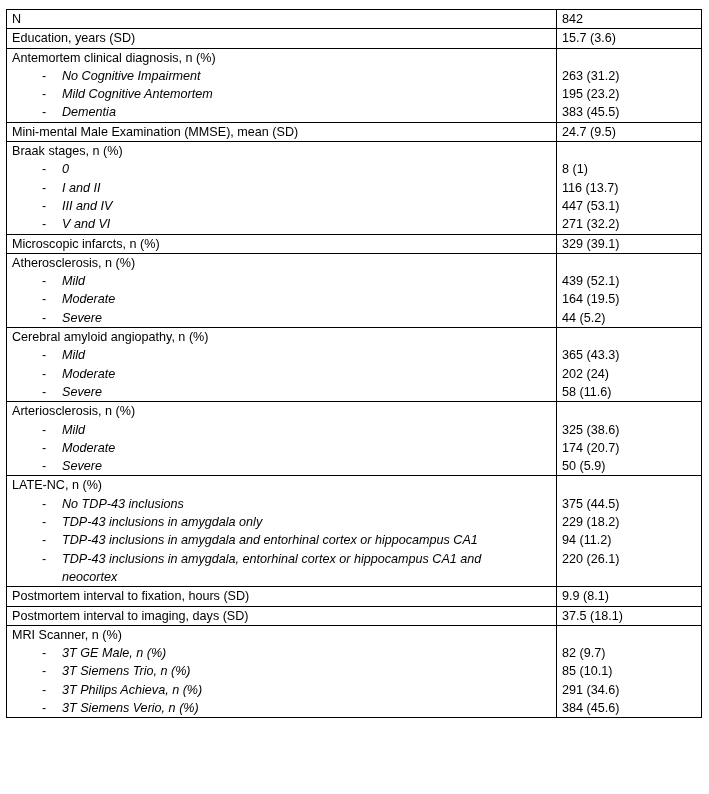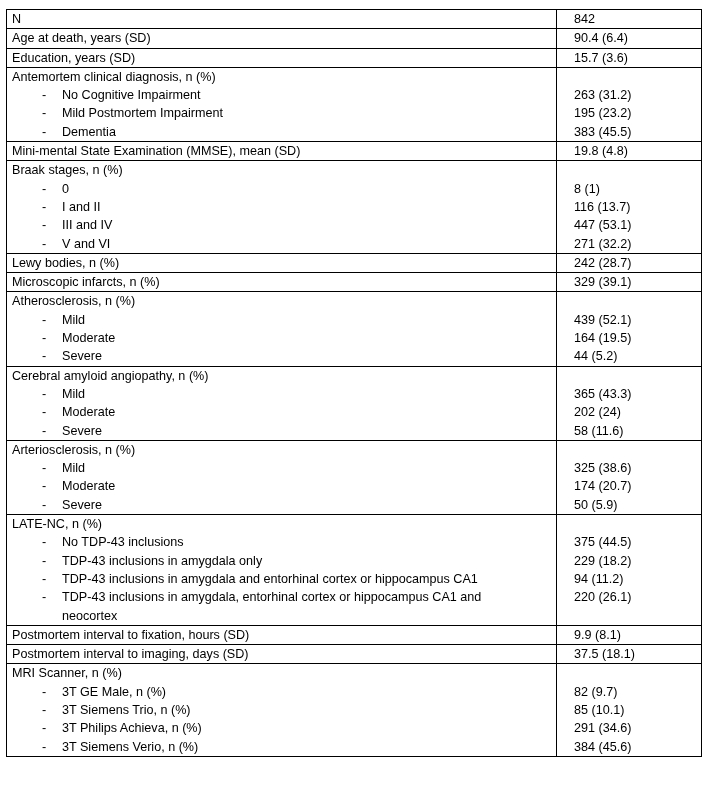--- a/index.html
+++ b/index.html
@@ -1,84 +1,76 @@
 <!DOCTYPE html>
 <html><head>
 <meta charset="utf-8">
 <style>
   html, body { margin:0; padding:0; background:#ffffff; }
   body { width:709px; height:794px; position:relative; font-family:"Liberation Sans", sans-serif; color:#000; }
   table { position:absolute; left:6px; top:9px; width:696px; border-collapse:collapse; font-size:12.6px; line-height:18.3px; }
   td { border:1px solid #000; padding:0 0 0 5px; vertical-align:top; }
   td.lbl { width:544px; }
-  td.val { padding-left:17px; }
+  td.val { padding-left:5px; }
   .line { height:18.3px; white-space:nowrap; }
   .sub { display:flex; }
   .dash { width:50px; padding-left:30px; box-sizing:border-box; }
-  .subtext { white-space:normal; width:450px; }
+  .subtext { white-space:normal; width:450px;font-style:italic; }
   .gap { height:18.3px; }
 </style>
 </head>
 <body>
 
 <table>
   <tbody id="tbody">
       <tr>
         <td class="lbl">
           <div class="line">N</div>
         </td>
         <td class="val">
           <div class="line">842</div>
         </td>
       </tr>
       <tr>
         <td class="lbl">
-          <div class="line">Age at death, years (SD)</div>
-        </td>
-        <td class="val">
-          <div class="line">90.4 (6.4)</div>
-        </td>
-      </tr>
-      <tr>
-        <td class="lbl">
           <div class="line">Education, years (SD)</div>
         </td>
         <td class="val">
           <div class="line">15.7 (3.6)</div>
         </td>
       </tr>
       <tr>
         <td class="lbl">
           <div class="line">Antemortem clinical diagnosis, n (%)</div>
           <div class="sub">
             <span class="dash">-</span>
             <span class="subtext">No Cognitive Impairment</span>
           </div>
           <div class="sub">
             <span class="dash">-</span>
-            <span class="subtext">Mild Postmortem Impairment</span>
+            <span class="subtext">Mild Cognitive Antemortem</span>
           </div>
           <div class="sub">
             <span class="dash">-</span>
             <span class="subtext">Dementia</span>
           </div>
         </td>
         <td class="val">
           <div class="gap"></div>
           <div class="line">263 (31.2)</div>
           <div class="line">195 (23.2)</div>
           <div class="line">383 (45.5)</div>
         </td>
       </tr>
       <tr>
         <td class="lbl">
-          <div class="line">Mini-mental State Examination (MMSE), mean (SD)</div>
-        </td>
-        <td class="val">
-          <div class="line">19.8 (4.8)</div>
+          <div class="line">Mini-mental Male Examination (MMSE), mean (SD)</div>
+        </td>
+        <td class="val">
+          <div class="line">24.7 (9.5)</div>
         </td>
       </tr>
       <tr>
         <td class="lbl">
           <div class="line">Braak stages, n (%)</div>
           <div class="sub">
             <span class="dash">-</span>
             <span class="subtext">0</span>
           </div>
           <div class="sub">
@@ -97,28 +89,20 @@
         <td class="val">
           <div class="gap"></div>
           <div class="line">8 (1)</div>
           <div class="line">116 (13.7)</div>
           <div class="line">447 (53.1)</div>
           <div class="line">271 (32.2)</div>
         </td>
       </tr>
       <tr>
         <td class="lbl">
-          <div class="line">Lewy bodies, n (%)</div>
-        </td>
-        <td class="val">
-          <div class="line">242 (28.7)</div>
-        </td>
-      </tr>
-      <tr>
-        <td class="lbl">
           <div class="line">Microscopic infarcts, n (%)</div>
         </td>
         <td class="val">
           <div class="line">329 (39.1)</div>
         </td>
       </tr>
       <tr>
         <td class="lbl">
           <div class="line">Atherosclerosis, n (%)</div>
           <div class="sub">

